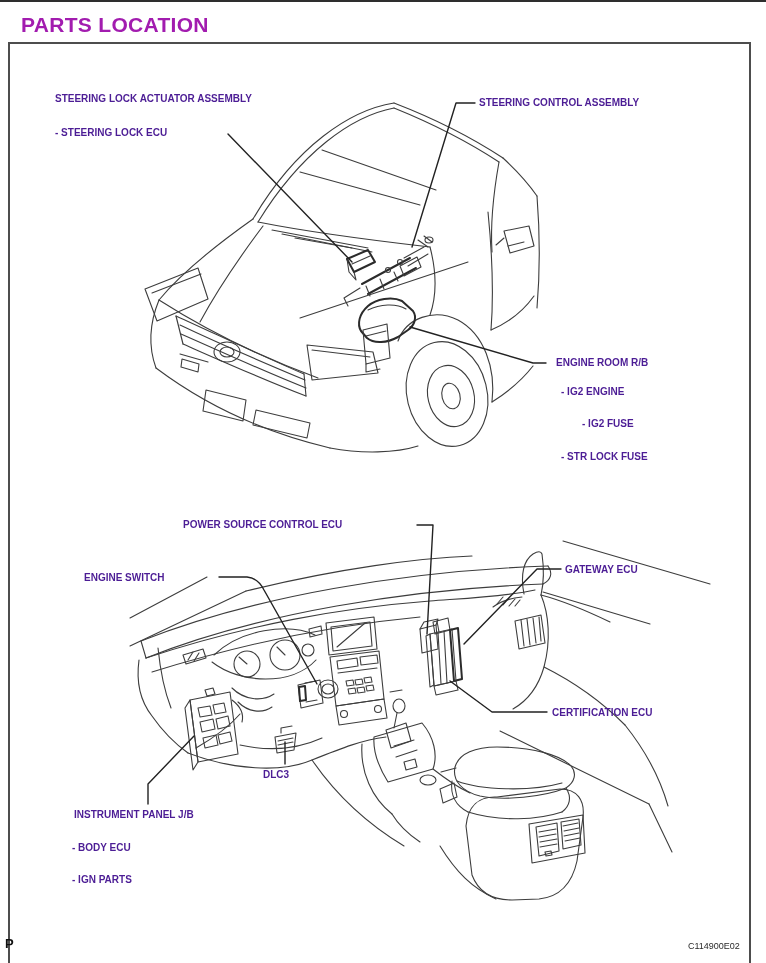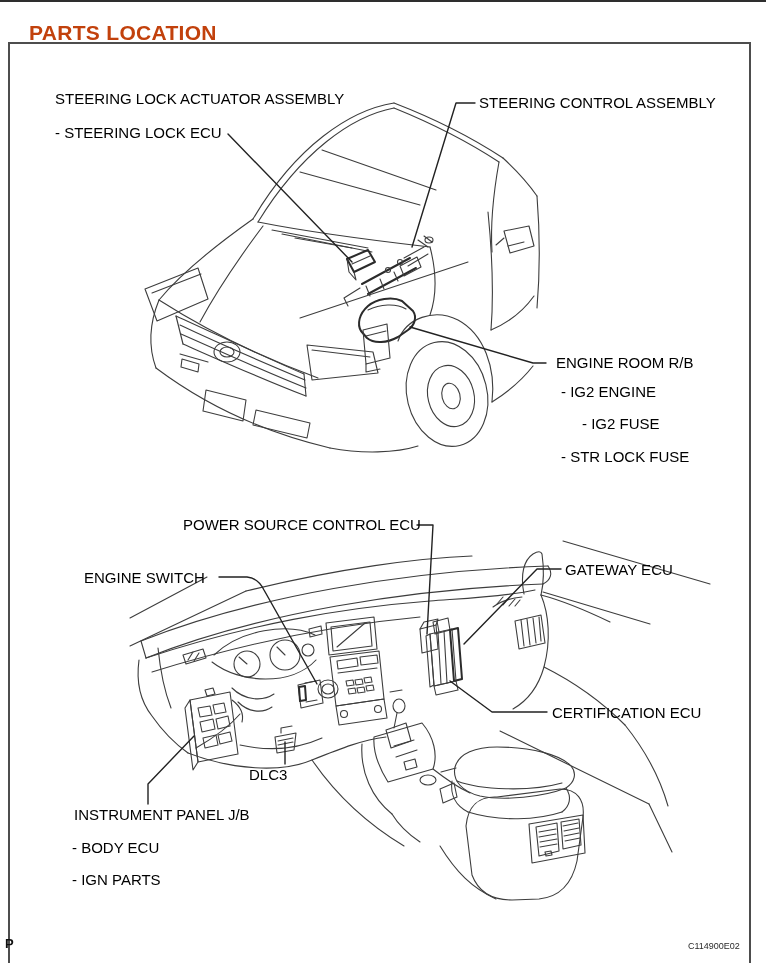--- a/index.html
+++ b/index.html
@@ -3,31 +3,31 @@
 <meta charset="utf-8">
 <style>
   html,body{margin:0;padding:0;}
   body{
     width:766px;height:963px;position:relative;overflow:hidden;
     background:#ffffff;font-family:"Liberation Sans",sans-serif;
     color:var(--ink,#1a1a1a);
   }
   .top-rule{position:absolute;left:0;top:0;width:766px;height:2px;background:#2e2e2e;}
   .page-title{
-    position:absolute;left:13px;top:5px;margin:16px;
-    font-size:21px;font-weight:bold;letter-spacing:.3px;color:#c2410c;
+    position:absolute;left:13px;top:5px;margin:8px;
+    font-size:21px;font-weight:bold;letter-spacing:.3px;color:#a21caf;
   }
   .frame{
     position:absolute;left:8px;top:42px;width:743px;height:940px;
     border:2px solid #4d4d4d;background:#fff;box-sizing:border-box;
   }
   svg.canvas{position:absolute;left:0;top:0;}
   .lbl{
-    position:absolute;font-size:15px;line-height:17px;color:#000000;
-    white-space:nowrap;letter-spacing:0px;
+    position:absolute;font-size:10px;line-height:17px;color:#4c1d95;
+    white-space:nowrap;letter-spacing:0px;font-weight:bold;
   }
   .lbl-sm{position:absolute;font-size:9px;color:#2a2a2a;white-space:nowrap;}
   .page-marker{position:absolute;left:5px;top:936px;font-size:13px;font-weight:bold;color:#111;}
   .fig-code{position:absolute;left:688px;top:941px;width:60px;}
   
   .ln{fill:none;stroke:#3d3d3d;stroke-width:1.1;stroke-linecap:round;stroke-linejoin:round;}
   .lnb{fill:none;stroke:#2b2b2b;stroke-width:2;stroke-linecap:round;stroke-linejoin:round;}
   .ld{fill:none;stroke:#222;stroke-width:1.4;stroke-linecap:round;stroke-linejoin:round;}
 </style>
 </head>
@@ -290,19 +290,19 @@
 <div class="lbl" style="left:479px;top:94px">STEERING CONTROL ASSEMBLY</div>
 <div class="lbl" style="left:556px;top:354px">ENGINE ROOM R/B</div>
 <div class="lbl" style="left:561px;top:383px">- IG2 ENGINE</div>
 <div class="lbl" style="left:582px;top:415px">- IG2 FUSE</div>
 <div class="lbl" style="left:561px;top:448px">- STR LOCK FUSE</div>
 
 <div class="lbl" style="left:183px;top:516px">POWER SOURCE CONTROL ECU</div>
 <div class="lbl" style="left:84px;top:569px">ENGINE SWITCH</div>
 <div class="lbl" style="left:565px;top:561px">GATEWAY ECU</div>
 <div class="lbl" style="left:552px;top:704px">CERTIFICATION ECU</div>
-<div class="lbl" style="left:249px;top:766px">DLC3</div>
+<div class="lbl" style="left:263px;top:766px">DLC3</div>
 <div class="lbl" style="left:74px;top:806px">INSTRUMENT PANEL J/B</div>
 <div class="lbl" style="left:72px;top:839px">- BODY ECU</div>
 <div class="lbl" style="left:72px;top:871px">- IGN PARTS</div>
 
 <div class="page-marker">P</div>
 <div class="lbl-sm fig-code">C114900E02</div>
 
 </body></html>

